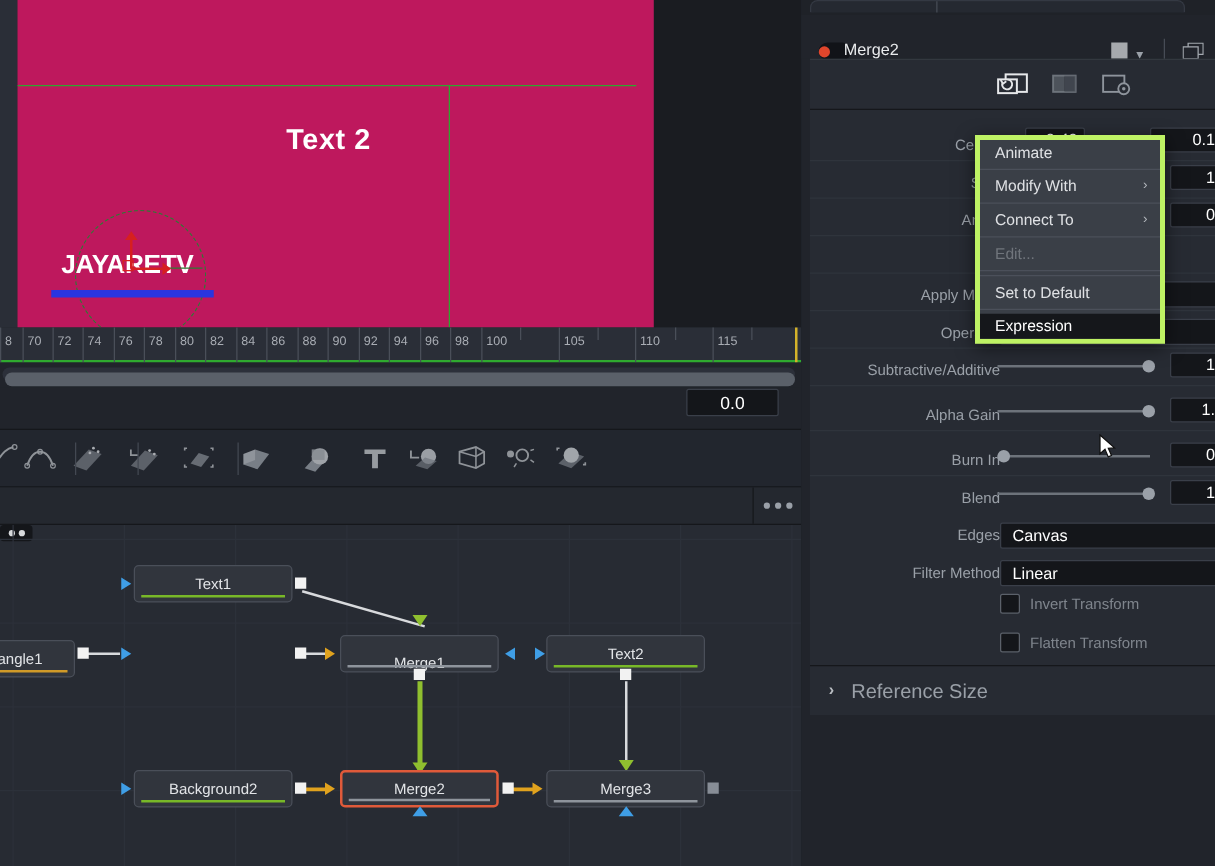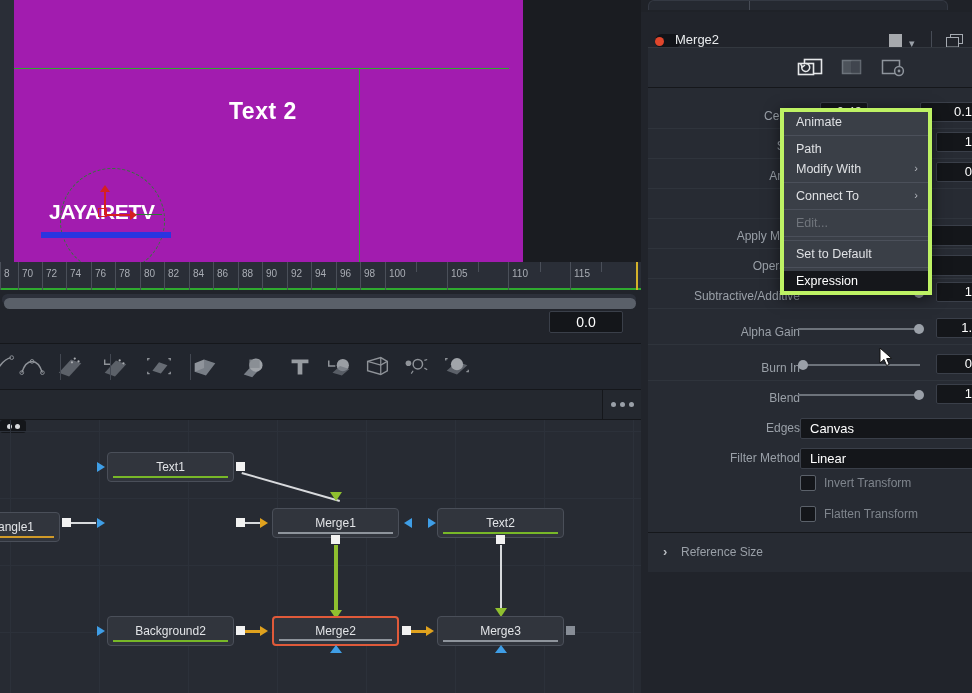--- a/index.html
+++ b/index.html
@@ -11,21 +11,21 @@
     color: #c8cacd;
   }
   #app { position: relative; width: 972px; height: 693px; }
 
   
   #left-col { position: absolute; left: 0; top: 0; width: 641px; height: 693px; background: #21242b; }
 
   
   #viewer-strip { position: absolute; left: 0; top: 0; width: 641px; height: 262px; background: #232730; }
   #viewer-gutter { position: absolute; left: 0; top: 0; width: 14px; height: 262px; background: #2a2e37; }
-  #viewer-canvas { position: absolute; left: 14px; top: 0; width: 509px; height: 262px; background: #a21caf; overflow: hidden; }
+  #viewer-canvas { position: absolute; left: 14px; top: 0; width: 509px; height: 262px; background: #be185d; overflow: hidden; }
   #viewer-right-pad { position: absolute; left: 523px; top: 0; width: 118px; height: 262px; background: #1a1c21; }
   .dod-line { position: absolute; background: #2ea82e; }
   #dod-top { left: 0px; top: 68px; width: 495px; height: 1px; }
   #dod-right { left: 345px; top: 68px; width: 1px; height: 194px; }
   #viewer-text2 {
     position: absolute; left: 215px; top: 98px;
     font-size: 23px; font-weight: bold; color: #fff;
     letter-spacing: .5px;
   }
   #viewer-logo {
@@ -143,21 +143,21 @@
     position: absolute; height: 21px; background: #14161a;
     border: 1px solid #3a3f49; border-radius: 2px;
     font-size: 13px; color: #fff; padding-left: 9px; line-height: 19px;
     overflow: hidden; white-space: nowrap;
   }
   .chkbox { position: absolute; width: 16px; height: 16px; background: #14161a; border: 1px solid #5b616a; border-radius: 2px; }
   .chklbl { position: absolute; font-size: 12px; color: #7f858d; }
 
   #refsize-sec { position: absolute; left: 7px; top: 532px; width: 324px; height: 40px; background: #272b33; border-top: 1px solid #15171b; }
   #refsize-chev { position: absolute; left: 15px; top: 11px; font-size: 13px; color: #b9bdc2; font-weight: bold; }
-  #refsize-lbl { position: absolute; left: 33px; top: 12px; font-size: 12px; color: #9aa0a8; }
+  #refsize-lbl { position: absolute; left: 33px; top: 12px; font-size: 16px; color: #9aa0a8; }
   #right-bottom-fill { position: absolute; left: 0; top: 572px; width: 331px; height: 121px; background: #21242b; }
 
   
   #ctxmenu {
     position: absolute; left: 780px; top: 108px; width: 152px;
     background: #3a3f47; border: 4px solid #bef264;
     box-shadow: 0 3px 14px rgba(0,0,0,.55); z-index: 50;
   }
   .mi { position: relative; height: 20px; padding: 0 12px; display: flex; align-items: center; font-size: 12.5px; color: #dfe1e4; }
   .mi.disabled { color: #70757c; }
@@ -346,21 +346,21 @@
         <div class="wire-h yellow" style="left: 242px; top: 210px; width: 22px;"></div>
         <div class="wire-h yellow" style="left: 408px; top: 210px; width: 22px;"></div>
         <div class="node" style="left: -28px; top: 92px; width: 88px;">
           <span>angle1</span>
           <div class="ul ul-orange"></div>
         </div>
         <div class="node" style="left: 107px; top: 32px; width: 127px;">
           <span>Text1</span>
           <div class="ul ul-green"></div>
         </div>
-        <div class="node" style="left: 272px; top: 88px; width: 127px;">
+        <div class="node" style="left: 272px; top: 88px; width: 127px; align-items: flex-end;">
           <span>Merge1</span>
           <div class="ul ul-grey"></div>
         </div>
         <div class="node" style="left: 437px; top: 88px; width: 127px;">
           <span>Text2</span>
           <div class="ul ul-green"></div>
         </div>
         <div class="node" style="left: 107px; top: 196px; width: 127px;">
           <span>Background2</span>
           <div class="ul ul-green"></div>
@@ -499,23 +499,20 @@
     </div>
     <div id="right-bottom-fill"></div>
   </div>
 
   <div id="ctxmenu">
       <div class="mi">
         <span>Animate</span>
       </div>
       <div class="mi-sep"></div>
       <div class="mi">
-        <span>Path</span>
-      </div>
-      <div class="mi">
         <span>Modify With</span>
         <span class="mi-arrow">›</span>
       </div>
       <div class="mi-sep"></div>
       <div class="mi">
         <span>Connect To</span>
         <span class="mi-arrow">›</span>
       </div>
       <div class="mi-sep"></div>
       <div class="mi disabled">

